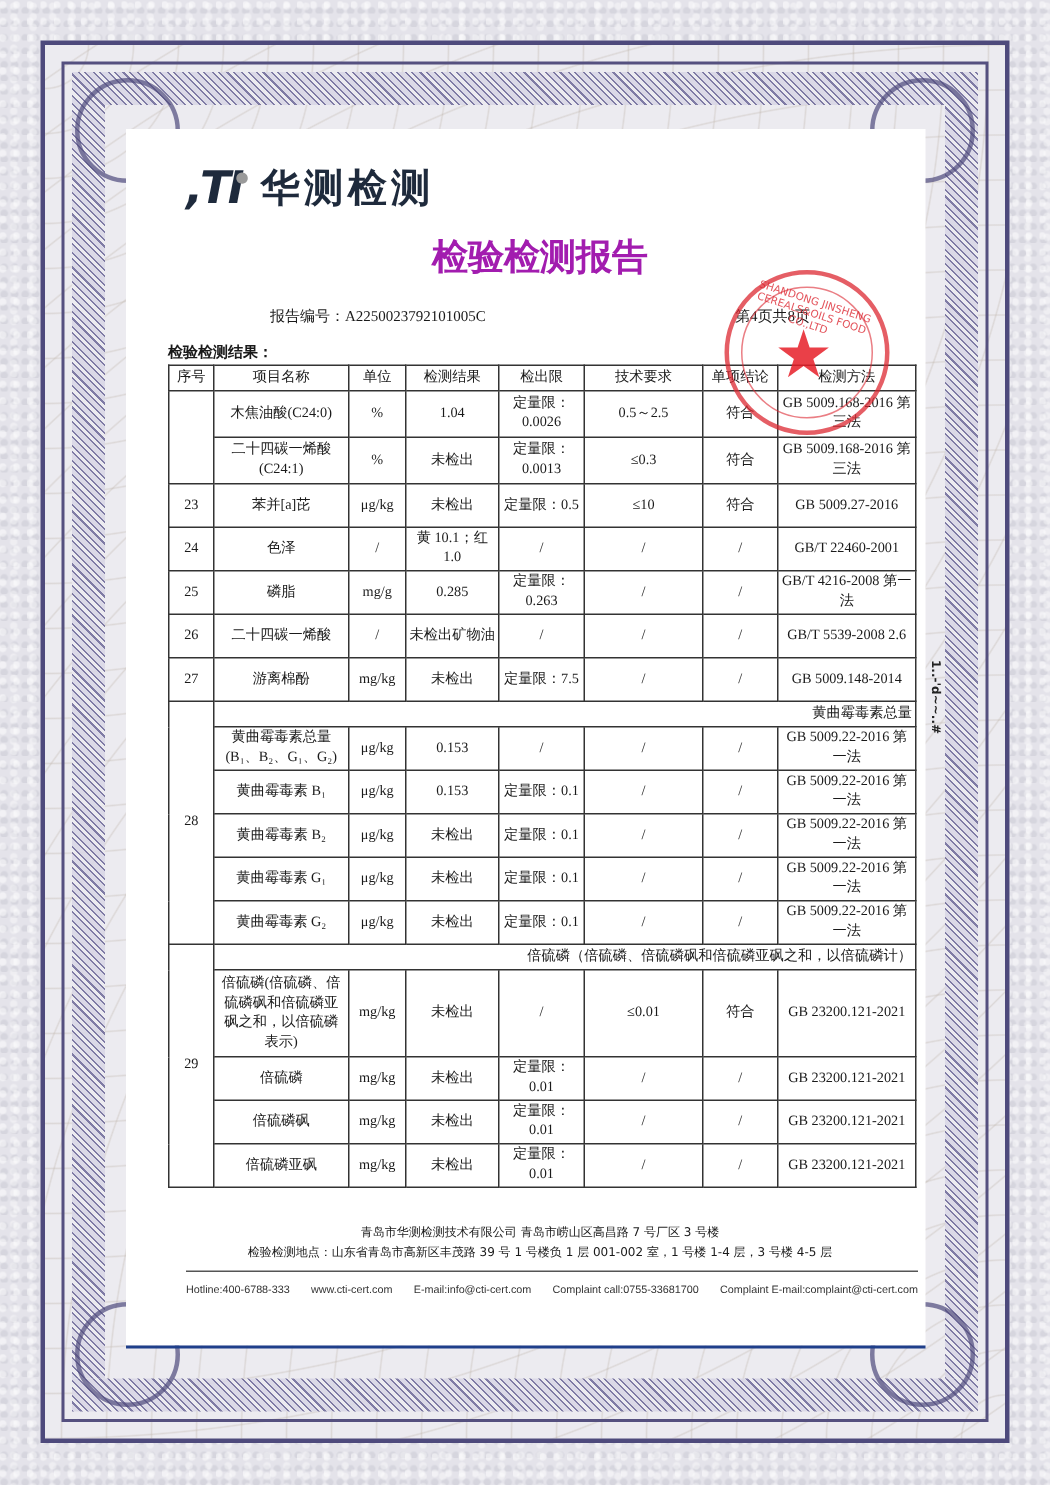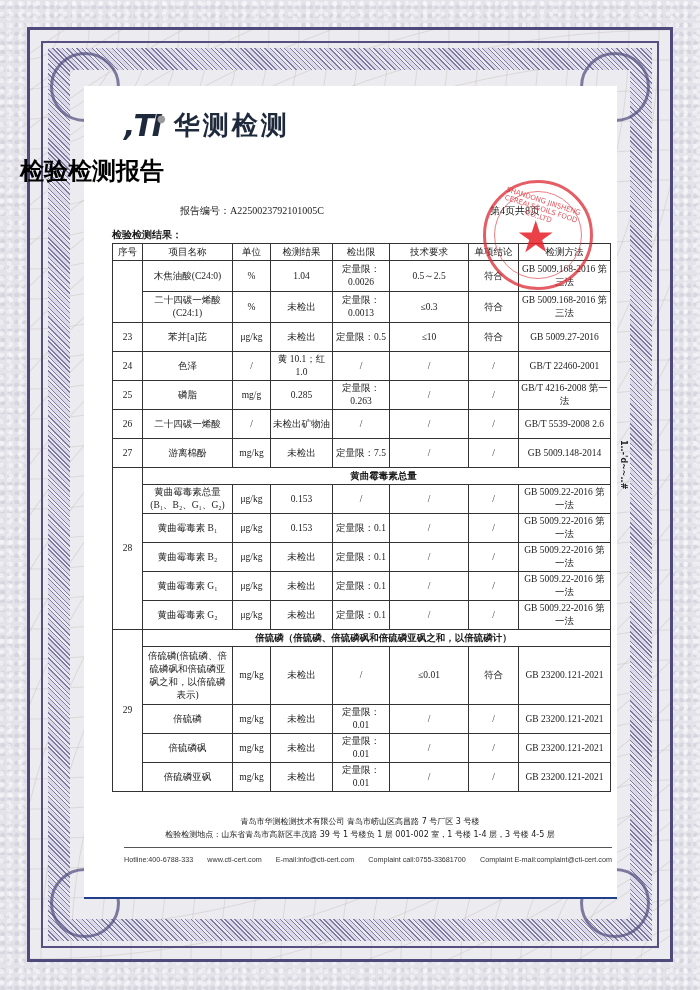--- a/index.html
+++ b/index.html
@@ -46,43 +46,43 @@
       border-radius: 50%; opacity: 0.7;
     }
     .logo {
       position: absolute; left: 124px; top: 108px; display: flex; align-items: flex-end;
       font-family: "DejaVu Sans", sans-serif; font-weight: bold; color: #1e2a3c;
     }
     .logo-mark { font-size: 30px; letter-spacing: -2px; font-style: italic; }
     .logo-mark .dot { color: #9a9a9a; font-size: 10px; position: relative; top: -14px; left: -4px; }
     .logo-text { font-size: 26px; margin-left: 6px; letter-spacing: 3px; }
     .report-title {
-      position: absolute; left: 0; width: 700px; top: 155px; 
-      font-family: "DejaVu Sans", sans-serif; font-size: 24px; font-weight: bold; color: #000000;
+      position: absolute; left: 0; width: 700px; top: 155px; text-align: center;
+      font-family: "DejaVu Sans", sans-serif; font-size: 24px; font-weight: bold; color: #a21caf;
       padding-left: 20px;
     }
     .report-no {
       position: absolute; left: 180px; top: 204px; font-size: 10px;
     }
     .page-no {
       position: absolute; left: 490px; top: 204px; font-size: 10px;
     }
     .section-label {
       position: absolute; left: 112px; top: 228px; font-size: 10px; font-weight: bold; text-align: center;
     }
     table.results {
       position: absolute; left: 112px; top: 243px; width: 498px;
       border-collapse: collapse; font-size: 9.5px; table-layout: fixed;
     }
     table.results td, table.results th {
       border: 1px solid #333; text-align: center; vertical-align: middle;
       padding: 1px 2px; line-height: 13px; font-weight: normal;
     }
     table.results th { height: 17px; }
-    table.results td.group-title { text-align: center; padding-left: 16px; height: 17px; font-weight: bold; }
+    table.results td.group-title { text-align: right; padding-left: 16px; height: 17px; }
     .stamp {
       position: absolute; left: 483px; top: 180px; width: 110px; height: 110px;
       border: 3px solid rgba(220,40,50,0.75); border-radius: 50%;
       pointer-events: none;
     }
     .stamp::before {
       content: ""; position: absolute; left: 8px; top: 8px; right: 8px; bottom: 8px;
       border: 1px solid rgba(220,40,50,0.6); border-radius: 50%;
     }
     .stamp-star {

